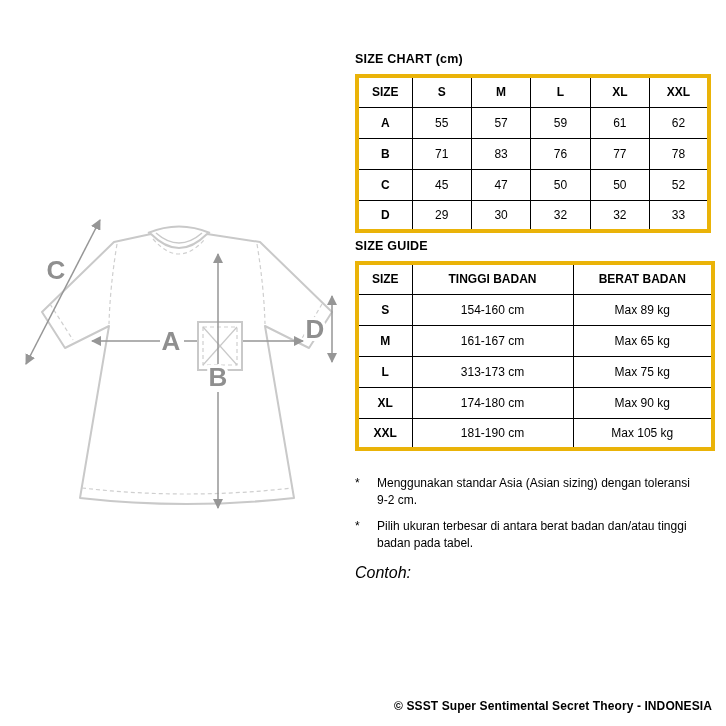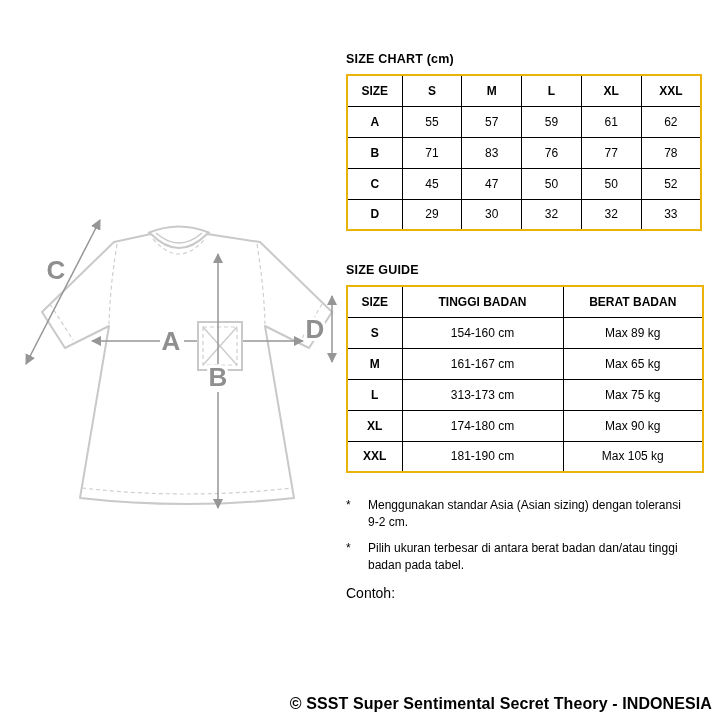--- a/index.html
+++ b/index.html
@@ -15,48 +15,48 @@
   
   .diagram-wrap { position:absolute; left:14px; top:212px; width:344px; height:322px; }
   .mlabel {
     font-family:"Liberation Sans", sans-serif;
     font-weight:bold; font-size:26px;
     fill:#8f8f8f; stroke:#ffffff; stroke-width:6px;
     paint-order:stroke; text-anchor:middle;
   }
 
   
-  .right { position:absolute; left:346px; top:52px; width:356px; }
+  .right { position:absolute; left:355px; top:52px; width:356px; }
   .section-heading { font-size:12.5px; font-weight:bold; letter-spacing:.2px; margin-bottom:8px; }
-  .section-heading.second { margin-top:32px; }
+  .section-heading.second { margin-top:6px; }
 
   table { border-collapse:collapse; width:100%; table-layout:fixed; }
-  .sheet-table { border:2px solid #eab308; }
+  .sheet-table { border:4px solid #eab308; }
   th, td {
     border:1px solid #000;
     text-align:center; vertical-align:middle;
     font-size:12px; height:31px; padding:0 2px;
   }
   th { font-weight:bold; }
   td.rowlabel { font-weight:bold; }
   .col-size { width:55px; }
   .col-height { width:161px; }
   .col-weight { width:140px; }
 
   
   .notes { margin-top:24px; font-size:12px; line-height:1.45; }
   .note { display:flex; margin-bottom:8px; }
   .note .star { width:22px; flex:0 0 22px; }
   .note .note-text { width:320px; }
-  .contoh { margin-top:0; font-size:14px; line-height:1.5; white-space:nowrap; }
+  .contoh { margin-top:0; font-size:16px; line-height:1.5; white-space:nowrap;font-style:italic; }
 
   
   .footer {
     position:absolute; right:14px; bottom:13px;
-    font-size:16px; font-weight:bold; letter-spacing:.1px;
+    font-size:12px; font-weight:bold; letter-spacing:.1px;
   }
 </style>
 </head>
 <body>
 
 <div class="diagram-wrap">
   <svg width="344" height="322" viewBox="0 0 344 322">
     <defs>
       <marker id="arr" viewBox="0 0 10 10" refX="9" refY="5" markerWidth="7" markerHeight="7" orient="auto-start-reverse">
         <path d="M0 0 L10 5 L0 10 z" fill="#969696"></path>

